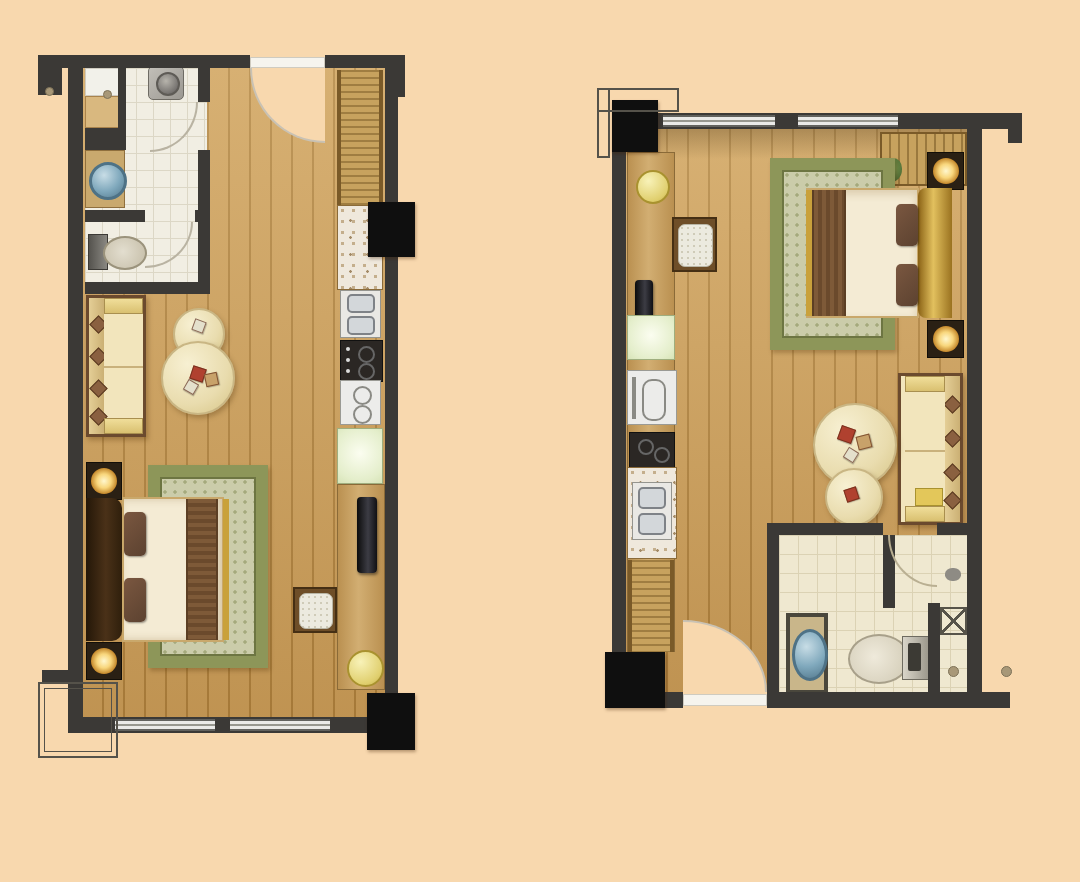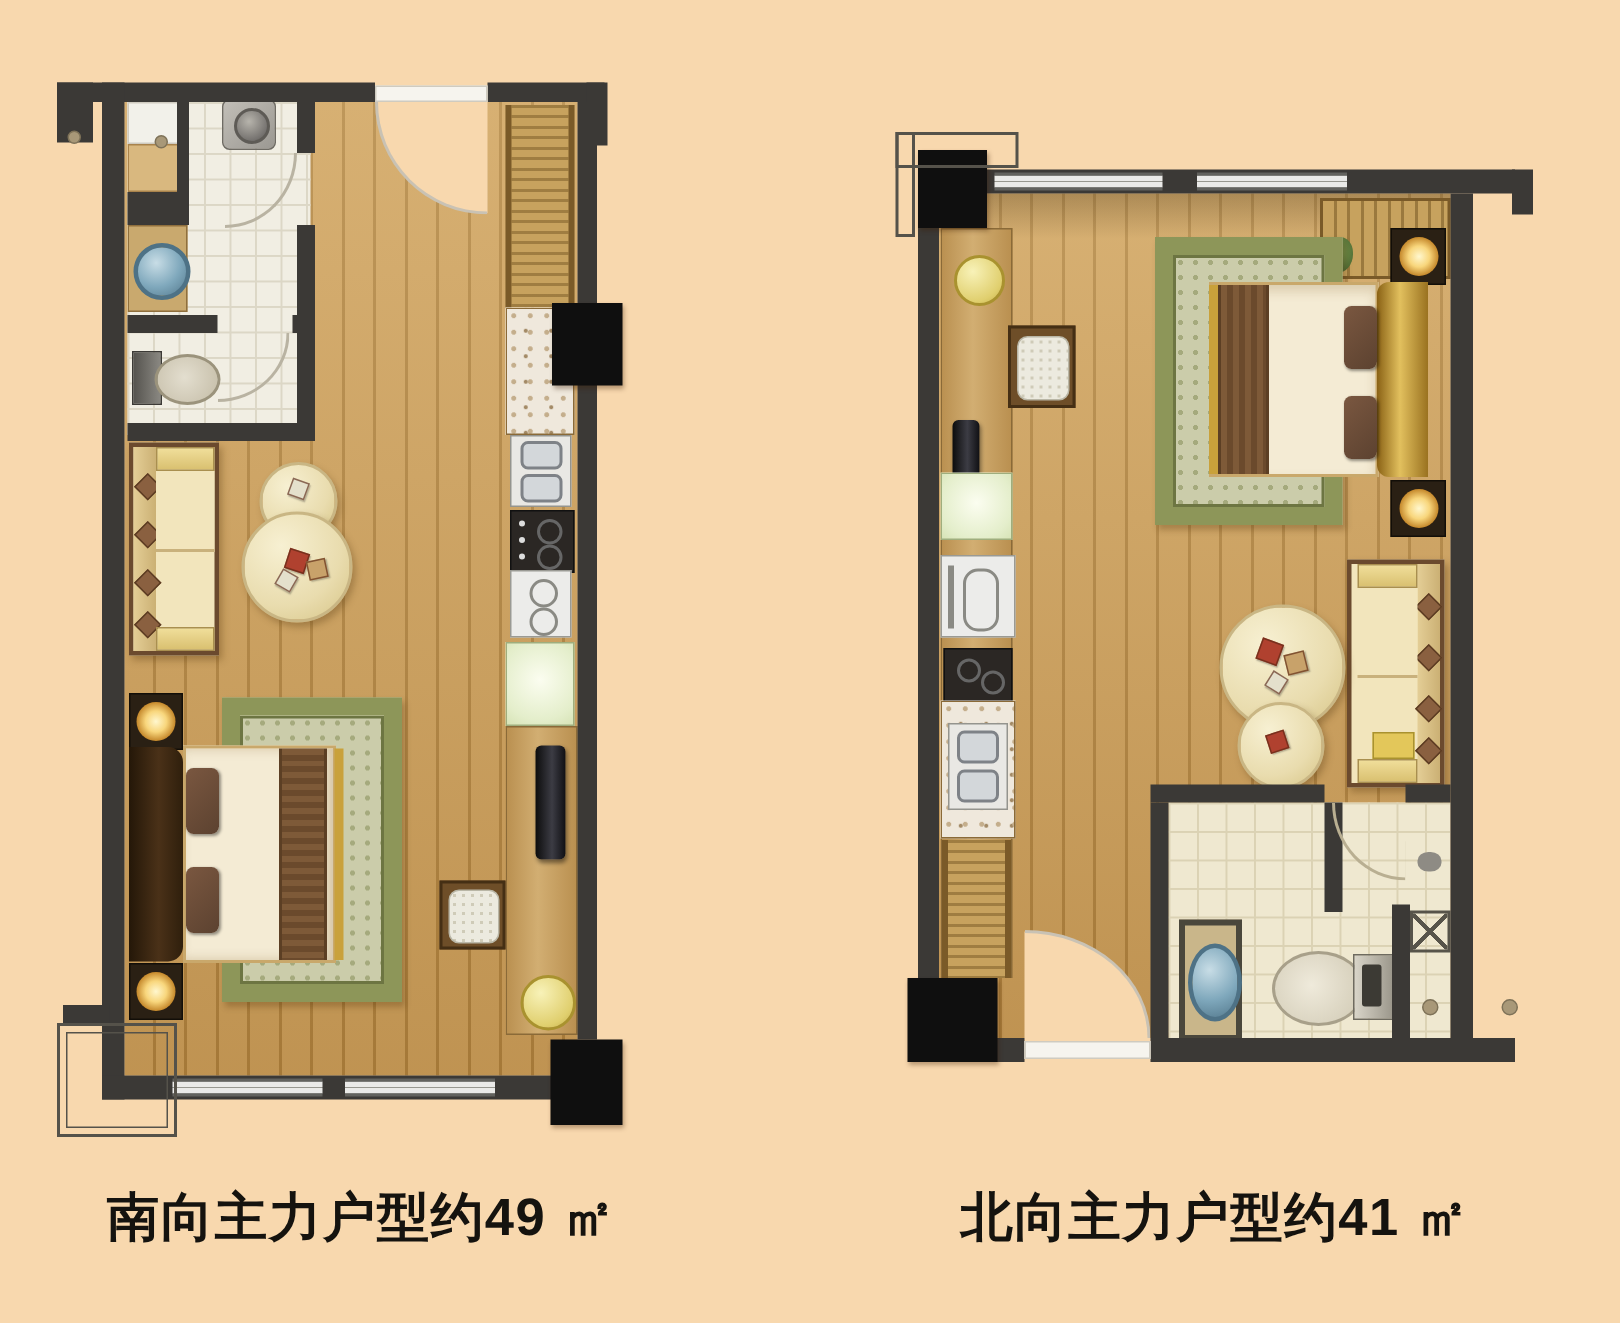--- a/index.html
+++ b/index.html
@@ -302,15 +302,13 @@
     <div class="col" style="left:17px;top:15px;width:46px;height:52px;"></div>
     <div class="col" style="left:10px;top:567px;width:60px;height:56px;"></div>
 
     <div class="balc" style="left:2px;top:3px;width:82px;height:24px;"></div>
     <div class="balc" style="left:2px;top:3px;width:13px;height:70px;"></div>
 
     <div class="dot" style="left:353px;top:581px;width:9px;height:9px;"></div>
     <div class="dot" style="left:406px;top:581px;width:9px;height:9px;"></div>
   </div>
 
-  <div class="cap" style="left:35px;top:788px;width:412px;">南向主力户型约49 ㎡</div>
-  <div class="cap" style="left:595px;top:788px;width:430px;">北向主力户型约41 ㎡</div>
 </div>
 
 </body></html>

